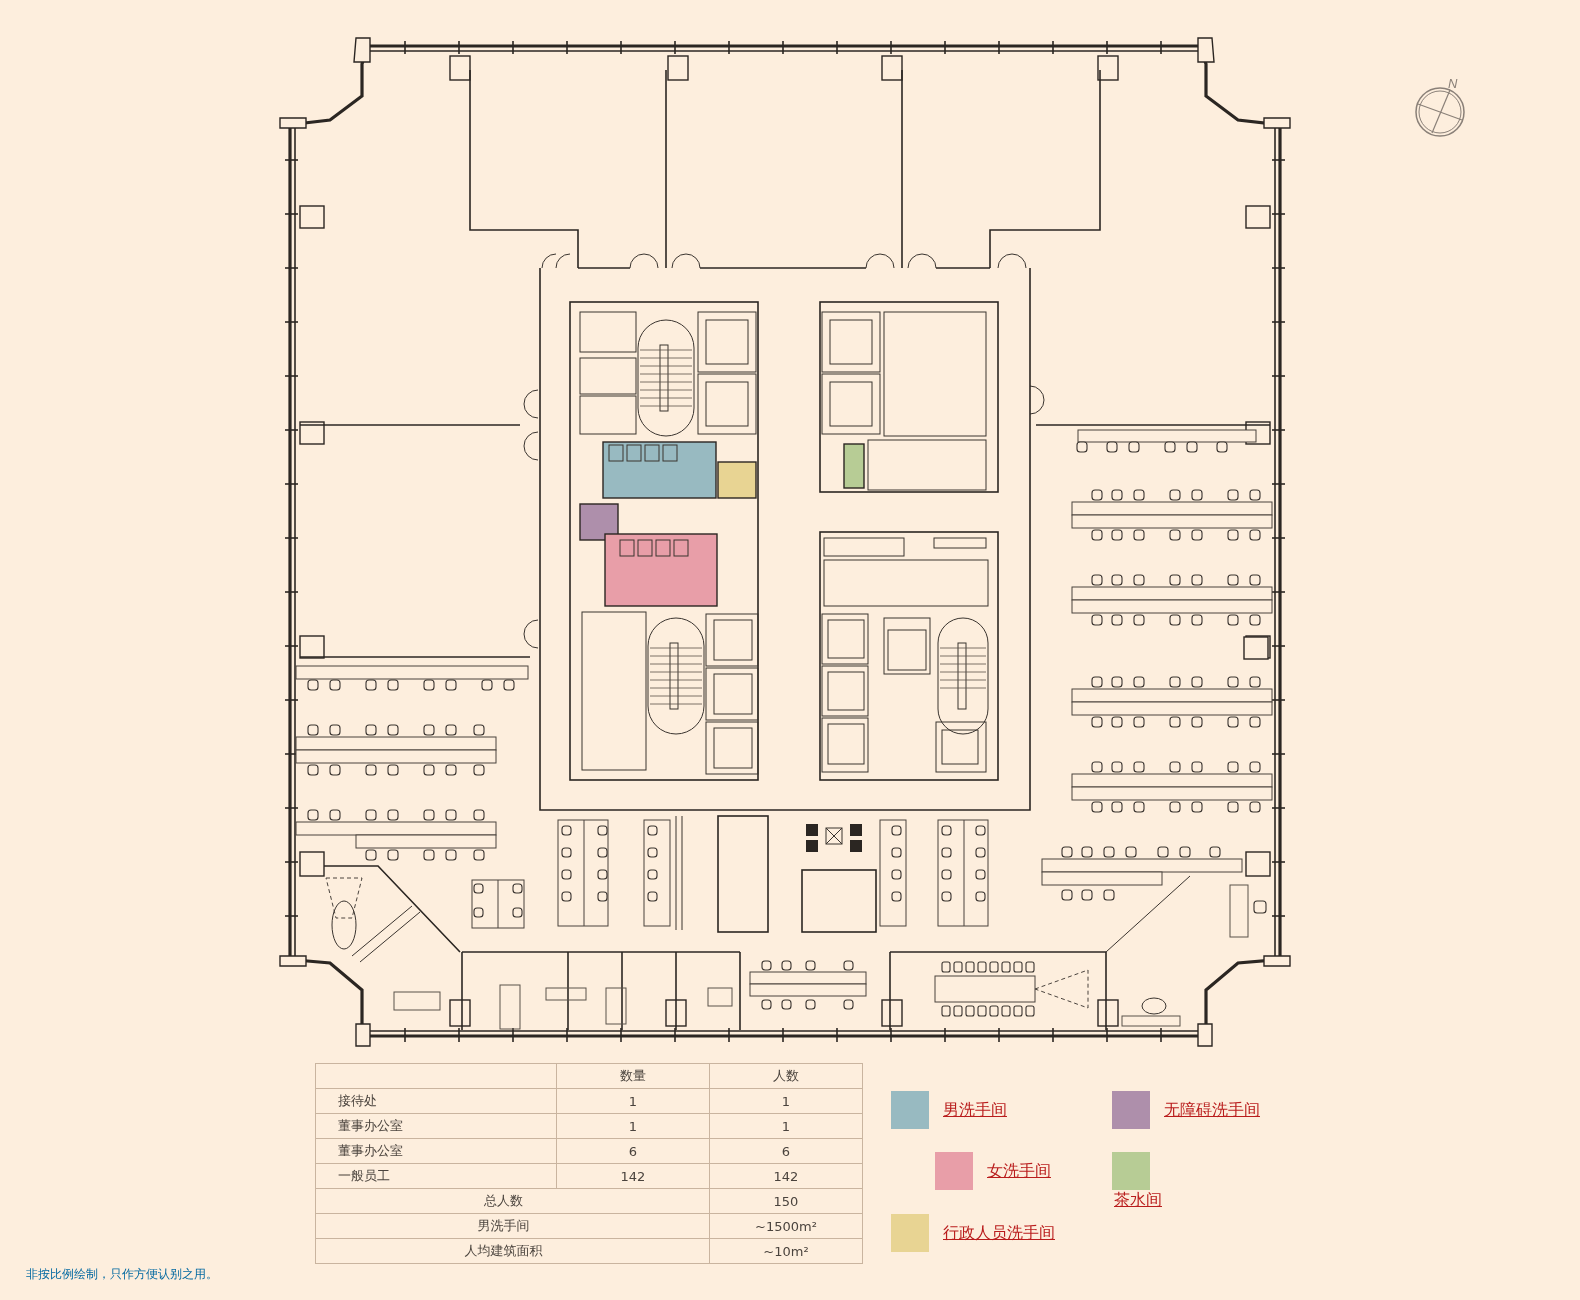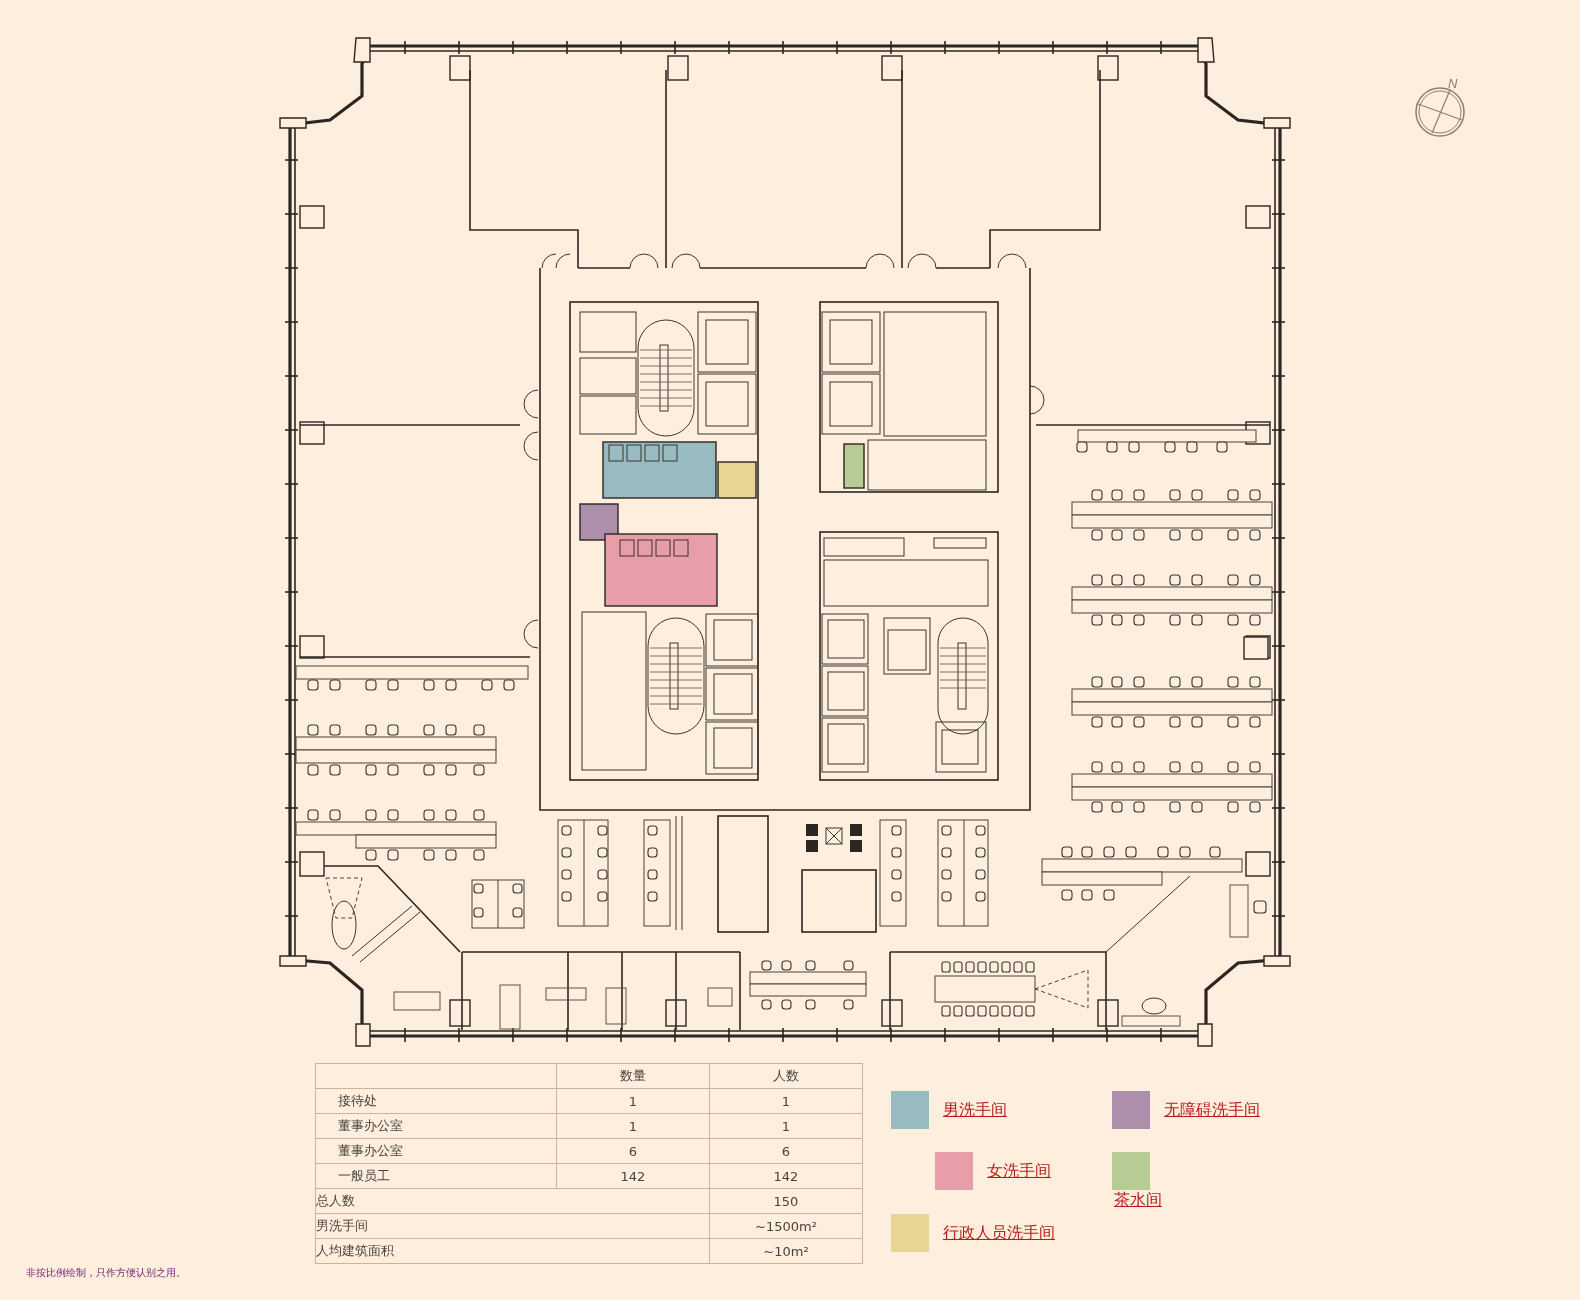--- a/index.html
+++ b/index.html
@@ -13,25 +13,25 @@
   .desk { fill:#fdeedd; stroke:#4a433d; stroke-width:1; }
   .chair { fill:#fdeedd; stroke:#3a342f; stroke-width:1.1; }
   .col { fill:#fdeedd; stroke:#2b2622; stroke-width:1.4; }
   .dash { fill:none; stroke:#4a433d; stroke-width:1; stroke-dasharray:4 3; }
 
   #stats { position:absolute; left:315px; top:1063px; border-collapse:collapse; font-size:13px; color:#4a433d; }
   #stats td { border:1px solid #c9b49f; height:24px; padding:0; }
   #stats .c1 { width:218px; padding-left:22px; text-align:left; }
   #stats .c2 { width:152px; text-align:center; }
   #stats .c3 { width:152px; text-align:center; }
-  #stats .right { text-align:left; padding-right:18px; }
+  #stats .right { text-align:center; padding-right:18px; }
 
   .legend-item { position:absolute; display:flex; align-items:center; font-size:16px; color:#b91c1c;text-decoration:underline; }
   .swatch { width:38px; height:38px; margin-right:14px; }
-  #note { position:absolute; left:26px; top:1266px; font-size:10px; color:#701a75; }
+  #note { position:absolute; left:26px; top:1266px; font-size:12px; color:#0369a1; }
 </style>
 </head>
 <body>
 
 <svg id="plan" width="1580" height="1060" viewBox="0 0 1580 1060">
 
   <g>
     <line class="wt" x1="368" y1="46" x2="1200" y2="46"></line>
     <line class="w" x1="368" y1="51" x2="1200" y2="51"></line>
     <line class="wt" x1="368" y1="1036" x2="1200" y2="1036"></line>

